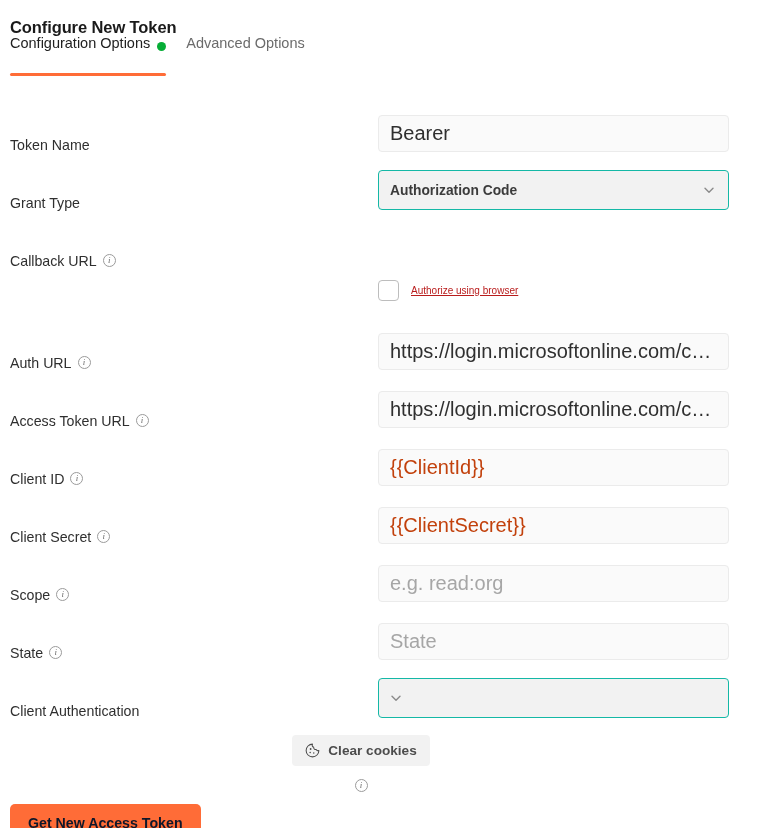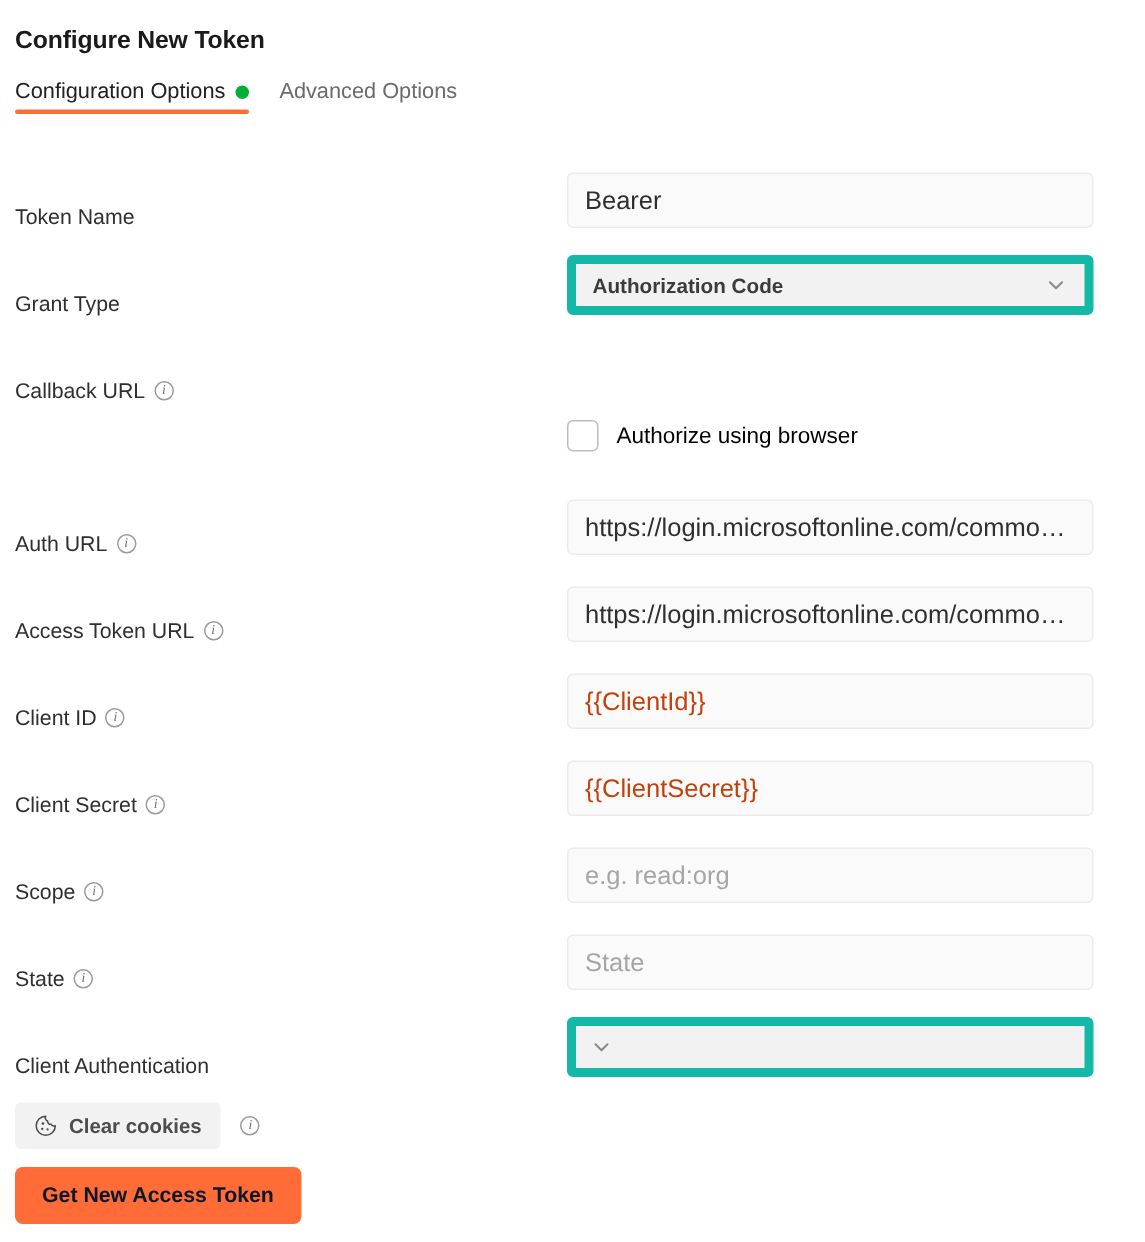--- a/index.html
+++ b/index.html
@@ -32,24 +32,24 @@
 
   .tabs {
     display: flex;
     align-items: flex-end;
     margin-top: 11px;
     height: 28px;
   }
   .tab {
     position: relative;
     display: flex;
-    align-items: center;
+    align-items: flex-end;
     gap: 7px;
     font-size: 14.5px;
-    padding-bottom: 7px;
+    padding-bottom: 25px;
     cursor: pointer;
   }
   .tab.active { color: #212121; }
   .tab.inactive { color: #6b6b6b; margin-left: 20px; }
   .tab.active::after {
     content: "";
     position: absolute;
     left: 0; right: 0; bottom: 0;
     height: 3px;
     background: #ff6c37;
@@ -108,42 +108,42 @@
   
   .input {
     width: 351px;
     height: 37px;
     background: #fafafa;
     border: 1px solid #ebebeb;
     border-radius: 4px;
     display: flex;
     align-items: center;
     padding: 0 11px;
-    font-size: 17px;
+    font-size: 20px;
     color: #2f2f2f;
     white-space: nowrap;
     overflow: hidden;
     cursor: text;
   }
   .input .txt {
     overflow: hidden;
     text-overflow: ellipsis;
     white-space: nowrap;
     display: block;
     width: 100%;
   }
   .input.placeholder .txt { color: #a6a6a6; }
   .input.variable .txt { color: #c2410c; }
 
   
   .select {
     width: 351px;
     height: 40px;
     background: #f2f2f2;
-    border: 6px solid #14b8a6;
+    border: 1px solid #14b8a6;
     border-radius: 4px;
     display: flex;
     align-items: center;
     justify-content: space-between;
     padding: 0 13px 0 11px;
     font-size: 13.8px;
     color: #3b3b3b;
     font-weight: bold;
     cursor: pointer;
   }
@@ -169,31 +169,33 @@
   }
   .checkbox {
     width: 21px; height: 21px;
     border: 1px solid #bdbdbd;
     border-radius: 4px;
     background: #ffffff;
     flex: none;
     cursor: pointer;
   }
   .check-label {
-    font-size: 15px;
-    color: #000000;
+    font-size: 10px;
+    color: #b91c1c;
+    text-decoration: underline;
   }
 
   
   .actions { margin-top: 17px; }
 
   .cookie-line {
     display: flex;
     align-items: center;
     gap: 13px;
+    flex-direction: column;
   }
   .clear-cookies {
     display: inline-flex;
     align-items: center;
     gap: 8px;
     background: #f2f2f2;
     border: none;
     border-radius: 4px;
     padding: 8px 13px;
     font-size: 13.6px;

